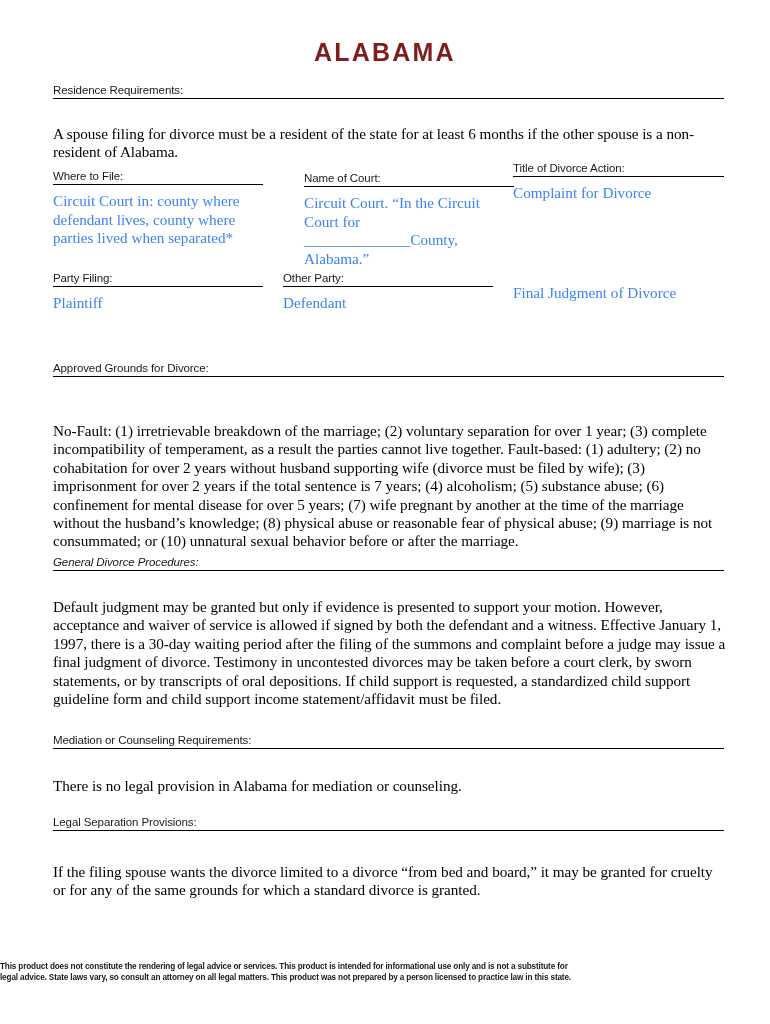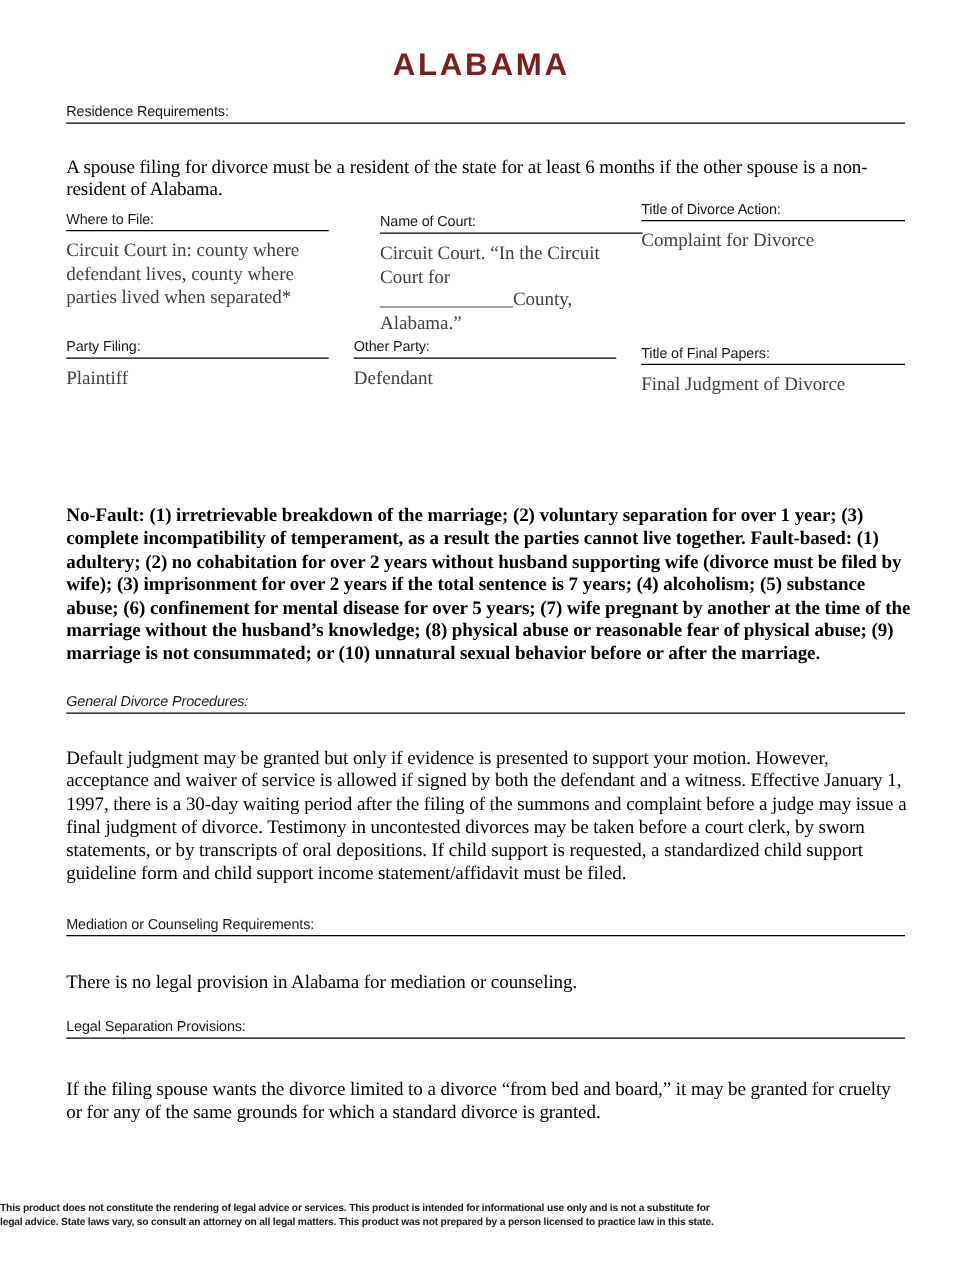--- a/index.html
+++ b/index.html
@@ -72,21 +72,21 @@
     color: #000000;
     text-align: left;
     letter-spacing: -0.05px;
     margin-top: 20px;
   }
 
   .col-text {
     font-family: "Liberation Serif", serif;
     font-size: 15.2px;
     line-height: 18.6px;
-    color: #404040;
+    color: #3b82f6;
   }
 
   
   .blk { position: absolute; }
 
   
   #residence-block { left: 53px; top: 84px; width: 671px; }
   #residence-body  { left: 53px; top: 105px; width: 660px; }
 
   
@@ -97,21 +97,21 @@
   
   #col-party   { left: 53px;  top: 272px; width: 210px; }
   #col-other   { left: 283px; top: 272px; width: 210px; }
   #col-final   { left: 513px; top: 277px; width: 211px; }
 
   .col-head-wrap { width: 100%; }
   .col-body { margin-top: 7px; }
 
   
   #grounds-block   { left: 53px; top: 362px; width: 671px; }
-  #grounds-body    { left: 53px; top: 384px; width: 676px; font-weight: bold; }
+  #grounds-body    { left: 53px; top: 402px; width: 676px; }
   #procedures-block{ left: 53px; top: 556px; width: 671px; font-style: italic; }
   #procedures-body { left: 53px; top: 578px; width: 676px; }
   #mediation-block { left: 53px; top: 734px; width: 671px; }
   #mediation-body  { left: 53px; top: 757px; width: 671px; }
   #separation-block{ left: 53px; top: 816px; width: 671px; }
   #separation-body { left: 53px; top: 843px; width: 671px; }
 
   
   #footer {
     position: absolute;
@@ -175,27 +175,27 @@
 
   <div class="blk" id="col-party">
     <div class="col-head-wrap">
       <div class="sect-label">Party Filing:</div>
       <div class="rule-thin"></div>
     </div>
     <div class="col-body col-text">Plaintiff</div>
   </div>
 
   <div class="blk" id="col-final">
-    <div class="col-head-wrap">
-      <div class="sect-label">Title of Final Papers:</div>
-      <div class="rule-thin"></div>
-    </div>
     <div class="col-body col-text">Final Judgment of Divorce</div>
   </div>
 
+  <div class="blk" id="grounds-block">
+    <div class="sect-label">Approved Grounds for Divorce:</div>
+    <div class="rule"></div>
+  </div>
   <div class="blk body-text" id="grounds-body">No-Fault: (1) irretrievable breakdown of the marriage; (2) voluntary separation for over 1 year; (3) complete incompatibility of temperament, as a result the parties cannot live together. Fault-based: (1) adultery; (2) no cohabitation for over 2 years without husband supporting wife (divorce must be filed by wife); (3) imprisonment for over 2 years if the total sentence is 7 years; (4) alcoholism; (5) substance abuse; (6) confinement for mental disease for over 5 years; (7) wife pregnant by another at the time of the marriage without the husband’s knowledge; (8) physical abuse or reasonable fear of physical abuse;  (9) marriage is not consummated; or (10) unnatural sexual behavior before or after the marriage.</div>
 
   <div class="blk" id="procedures-block">
     <div class="sect-label">General Divorce Procedures:</div>
     <div class="rule"></div>
   </div>
   <div class="blk body-text" id="procedures-body">Default judgment may be granted but only if evidence is presented to support your motion. However, acceptance and waiver of service is allowed if signed by both the defendant and a witness. Effective January 1, 1997, there is a 30-day waiting period after the filing of the summons and complaint before a judge may issue a final judgment of divorce. Testimony in uncontested divorces may be taken before a court clerk, by sworn statements, or by transcripts of oral depositions. If child support is requested, a standardized child support guideline form and child support income statement/affidavit must be filed.</div>
 
   <div class="blk" id="mediation-block">
     <div class="sect-label">Mediation or Counseling Requirements:</div>

